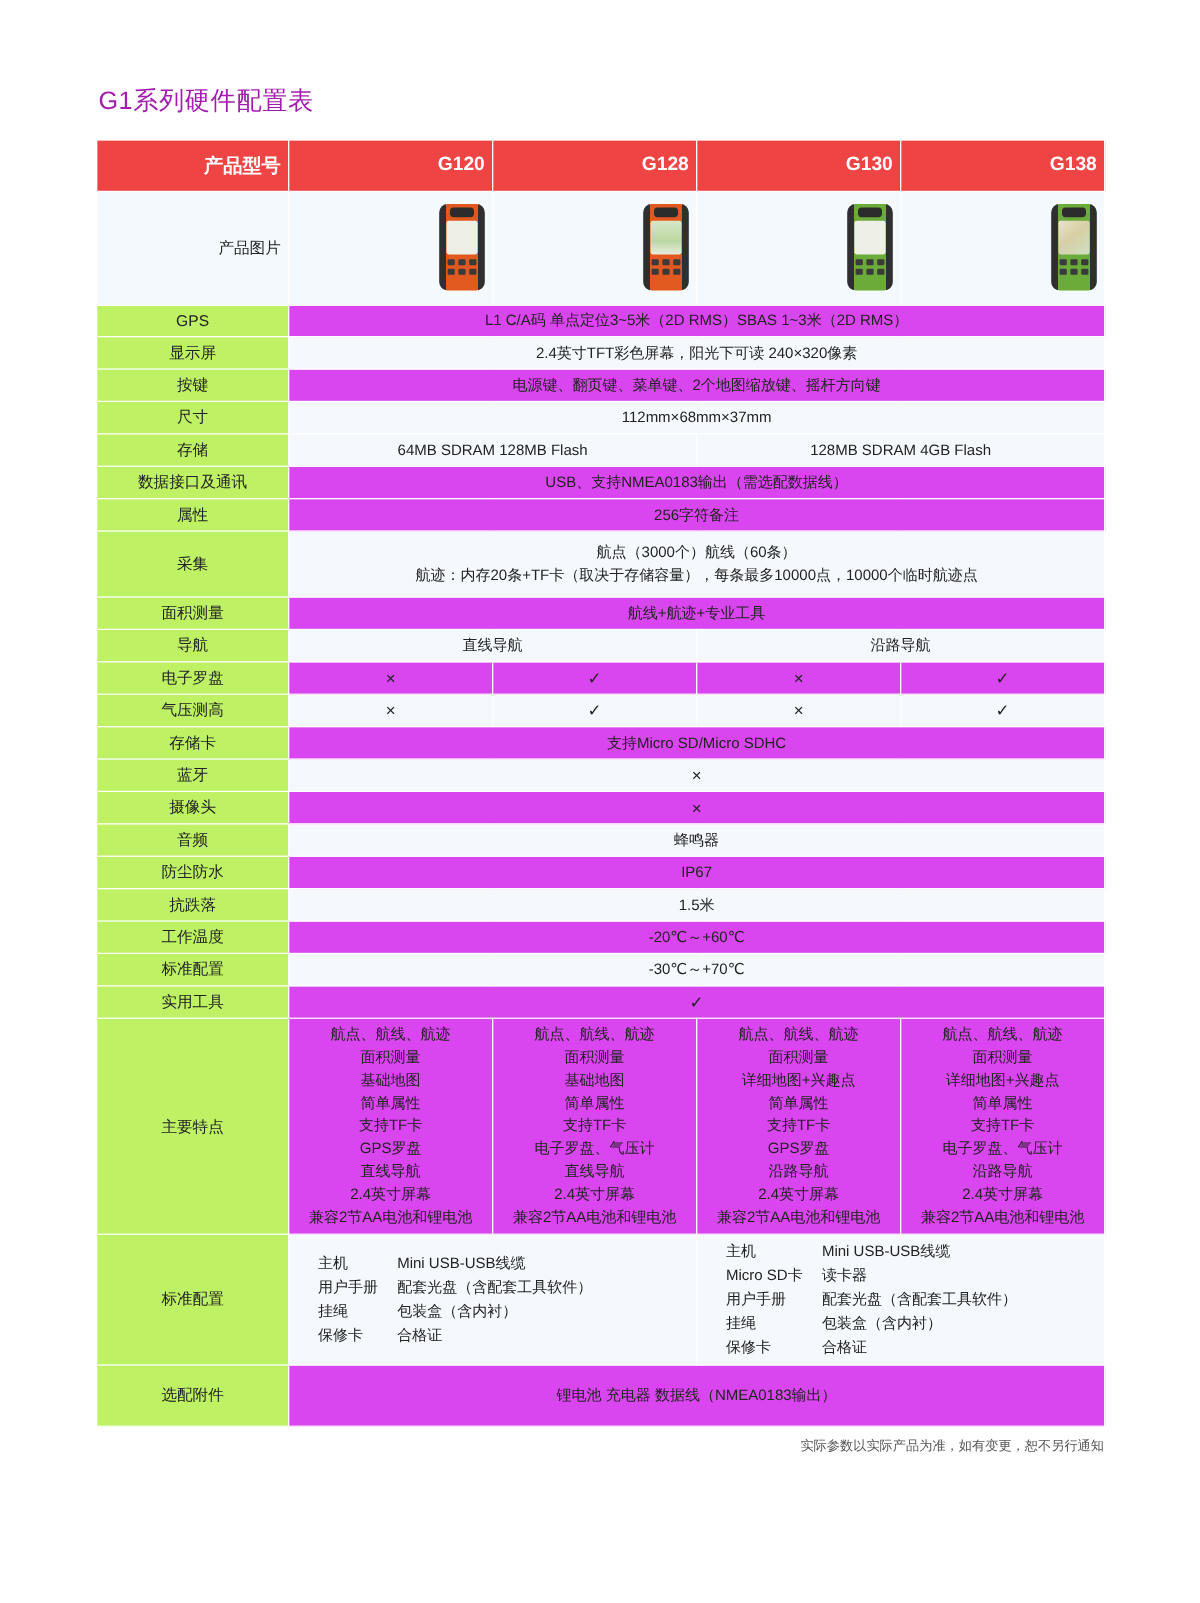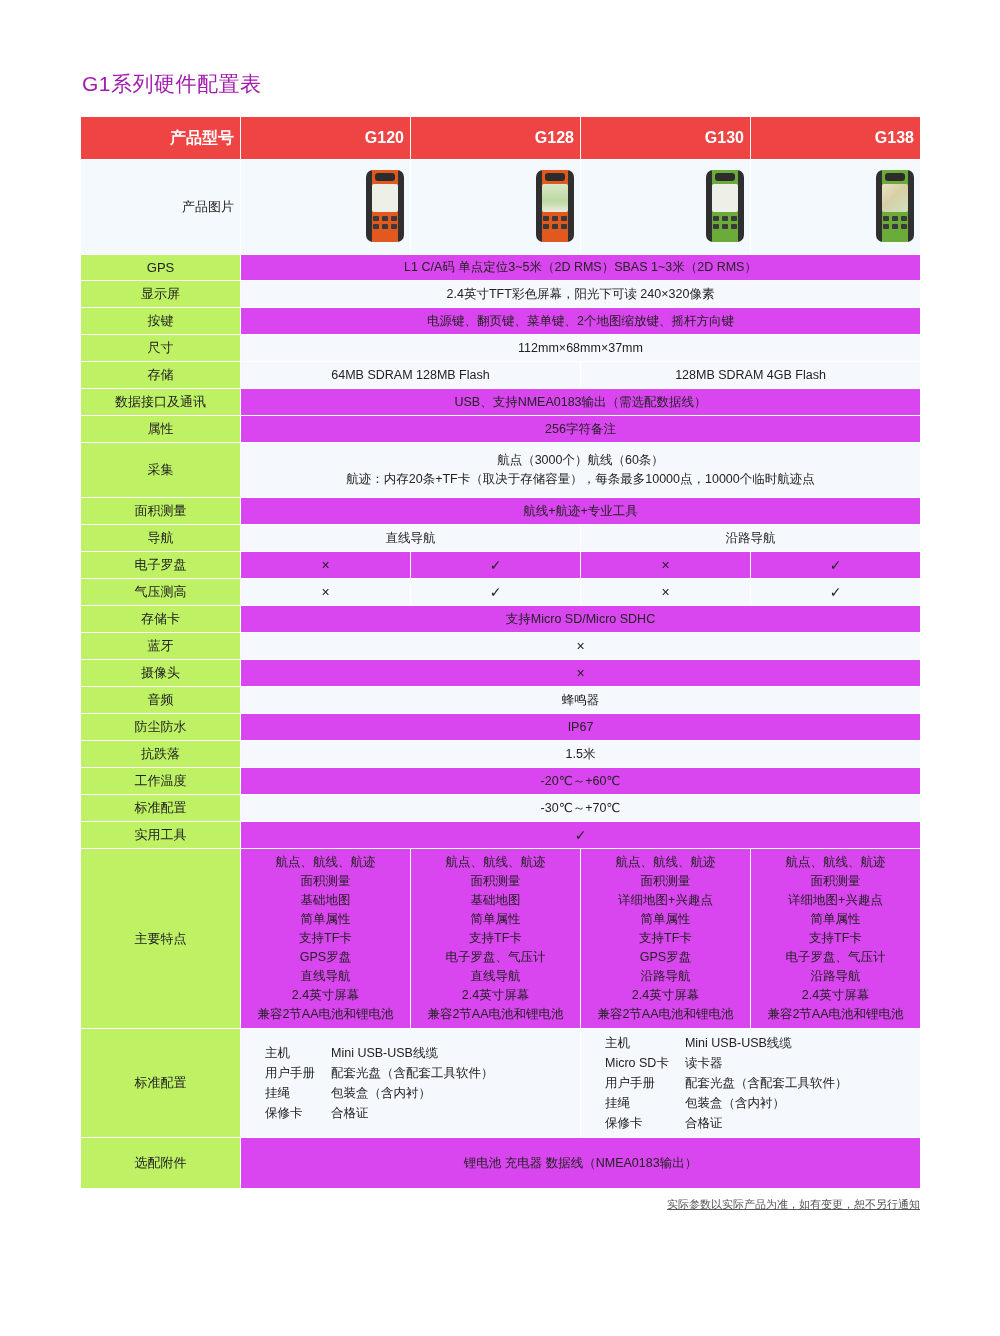--- a/index.html
+++ b/index.html
@@ -16,21 +16,21 @@
   .img-row td{background:#f4f9fd;height:86px;text-align:right;}
   .img-cell{text-align:center;}
   col.c0{width:160px;}
   col.cx{width:170px;}
   .features td{vertical-align:top;padding-top:10px;padding-bottom:10px;}
   .feat-list{display:inline-block;text-align:center;line-height:19px;font-size:12.5px;}
   .cfg td{vertical-align:top;padding-top:10px;padding-bottom:10px;}
   .cfg-cols{display:flex;gap:16px;justify-content:flex-start;padding-left:18px;}
   .cfg-col{line-height:20px;font-size:12.5px;text-align:left;}
   .mark{font-size:14px;}
-  .footnote{width:840px;text-align:right;font-size:11px;color:#555;margin-top:8px;text-decoration:underline;}
+  .footnote{width:840px;text-align:right;font-size:11px;color:#555;margin-top:8px;}
   
   .device{display:inline-block;position:relative;width:38px;height:72px;}
   .dev-body{position:absolute;left:0;top:0;width:38px;height:72px;border-radius:7px;}
   .dev-screen{position:absolute;left:6px;top:14px;width:26px;height:28px;border-radius:2px;background:#f2f2ee;overflow:hidden;}
   .dev-top{position:absolute;left:9px;top:3px;width:20px;height:8px;border-radius:3px;background:#2c2c2c;}
   .dev-keys{position:absolute;left:7px;top:46px;width:24px;height:20px;}
   .dev-key{position:absolute;width:6px;height:5px;border-radius:1px;background:#3a3a3a;}
   .sc-green{background:linear-gradient(180deg,#d8e7c8 0%,#bcd7a2 60%,#e7eddc 100%);}
   .sc-map{background:linear-gradient(140deg,#e9e4c8 0%,#d7cfa4 45%,#cfe0c2 100%);}
   .sc-grid{background:#eef0e8;}

